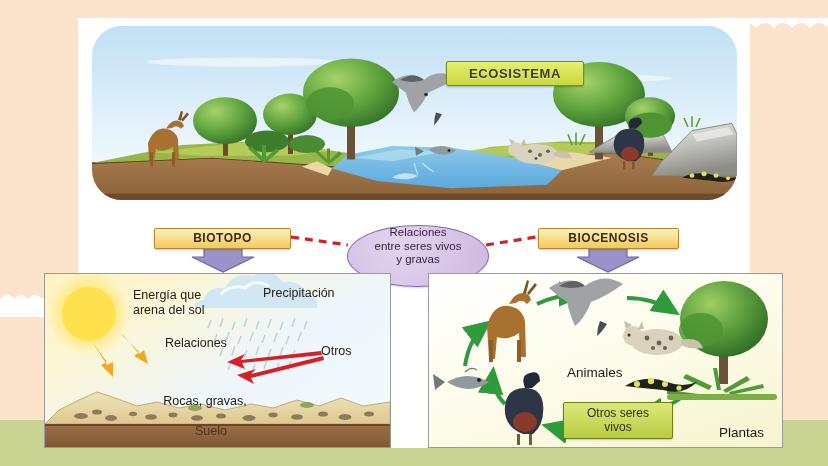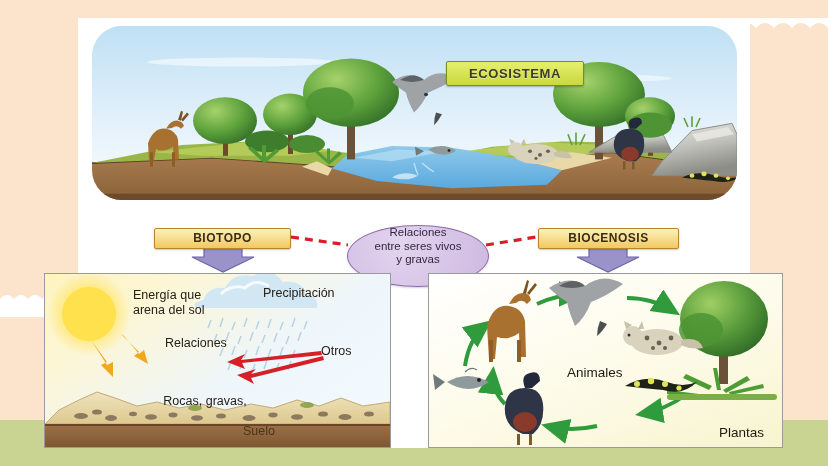--- a/index.html
+++ b/index.html
@@ -338,21 +338,21 @@
     <div class="cap" style="left:88px;top:14px;">
       <div>Energía que</div>
       <div>arena del sol</div>
     </div>
     <div class="cap" style="left:120px;top:62px;">Relaciones</div>
     <div class="cap center" style="left:104px;top:84px;width:112px;margin-top:36px;">
       <div>Rocas, gravas,</div>
     </div>
     <div class="cap" style="left:218px;top:12px;">Precipitación</div>
     <div class="cap" style="left:276px;top:70px;">Otros</div>
-    <div class="cap" style="left:150px;top:150px;color:#4a3521;margin-left:48px;">Suelo</div>
+    <div class="cap" style="left:150px;top:150px;color:#4a3521;">Suelo</div>
   </div>
 
   <div class="panel biocenosis">
     <svg viewBox="0 0 353 173" preserveAspectRatio="none">
       <defs>
         <radialGradient id="canopy2" cx="0.35" cy="0.3" r="0.8">
           <stop offset="0" stop-color="#9fcf63"></stop>
             <stop offset="0.55" stop-color="#55993a"></stop>
             <stop offset="1" stop-color="#2c6523"></stop>
         </radialGradient>
@@ -438,15 +438,19 @@
         <path d="M18,108 q20,-12 42,0 q-20,14 -42,0 Z" fill="#8f9a9d"></path>
         <path d="M16,108 l-12,-8 l2,16 Z" fill="#6f7a7d"></path>
         <circle cx="50" cy="106" r="2" fill="#222"></circle>
         <path d="M36,98 q6,-6 12,-2" stroke="#6f7a7d" stroke-width="1.4" fill="none"></path>
       </g>
     </svg>
 
     <div class="cap dark" style="left:138px;top:72px;font-size:13.5px;">Animales</div>
     <div class="cap dark" style="left:290px;top:132px;font-size:13.5px;text-align:right;">Plantas</div>
 
+    <div class="greenbox" style="left:134px;top:128px;width:88px;">
+      <div>Otros seres</div>
+      <div>vivos</div>
+    </div>
   </div>
 
 </div>
 
 </body></html>

